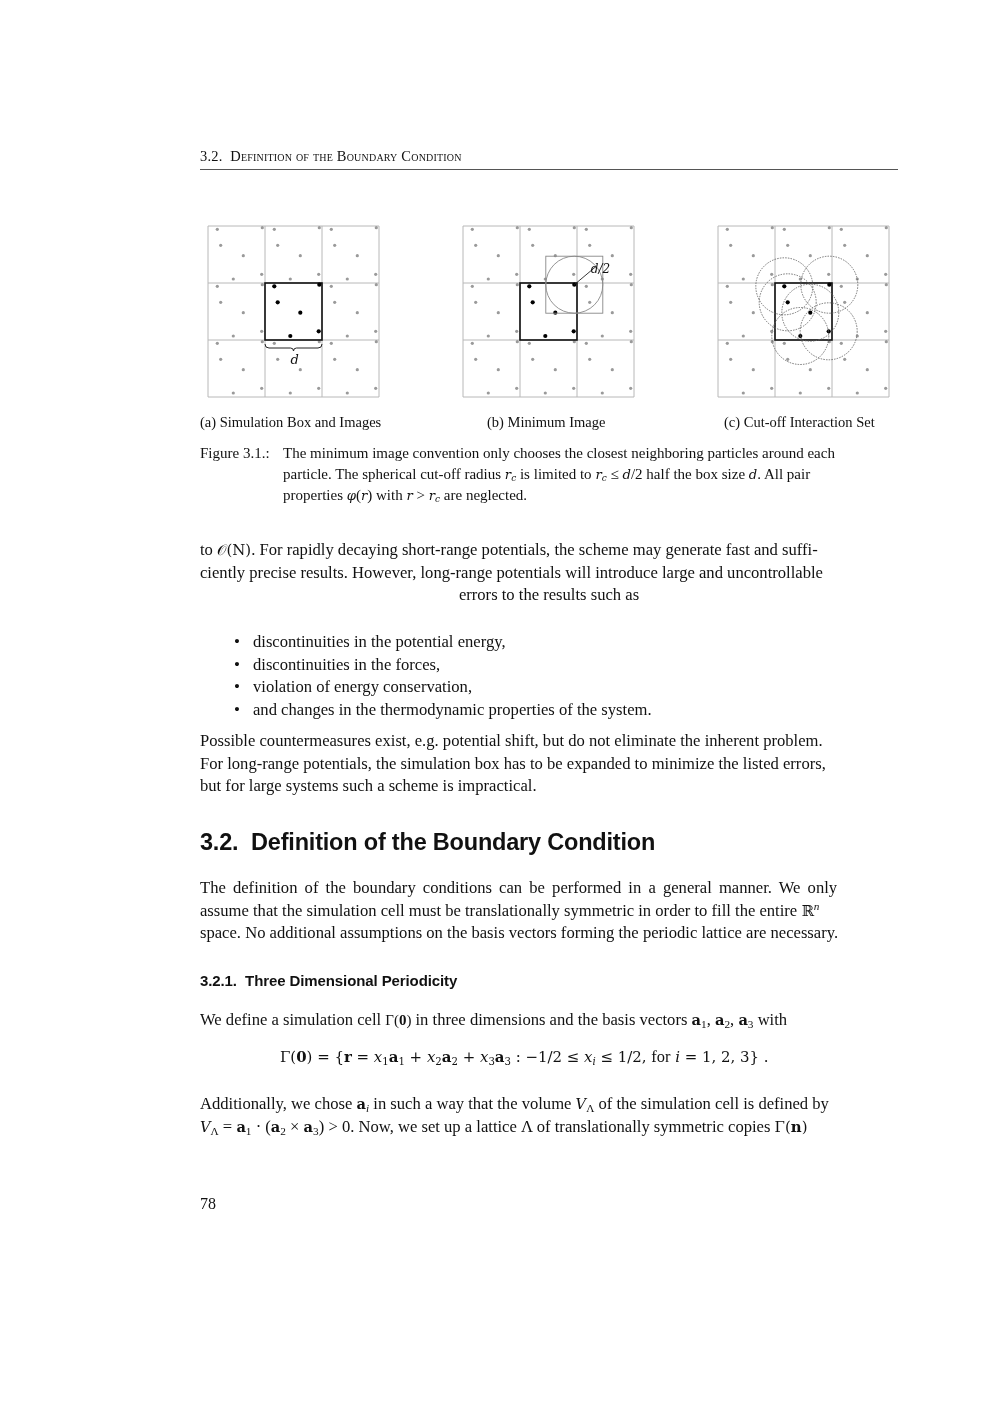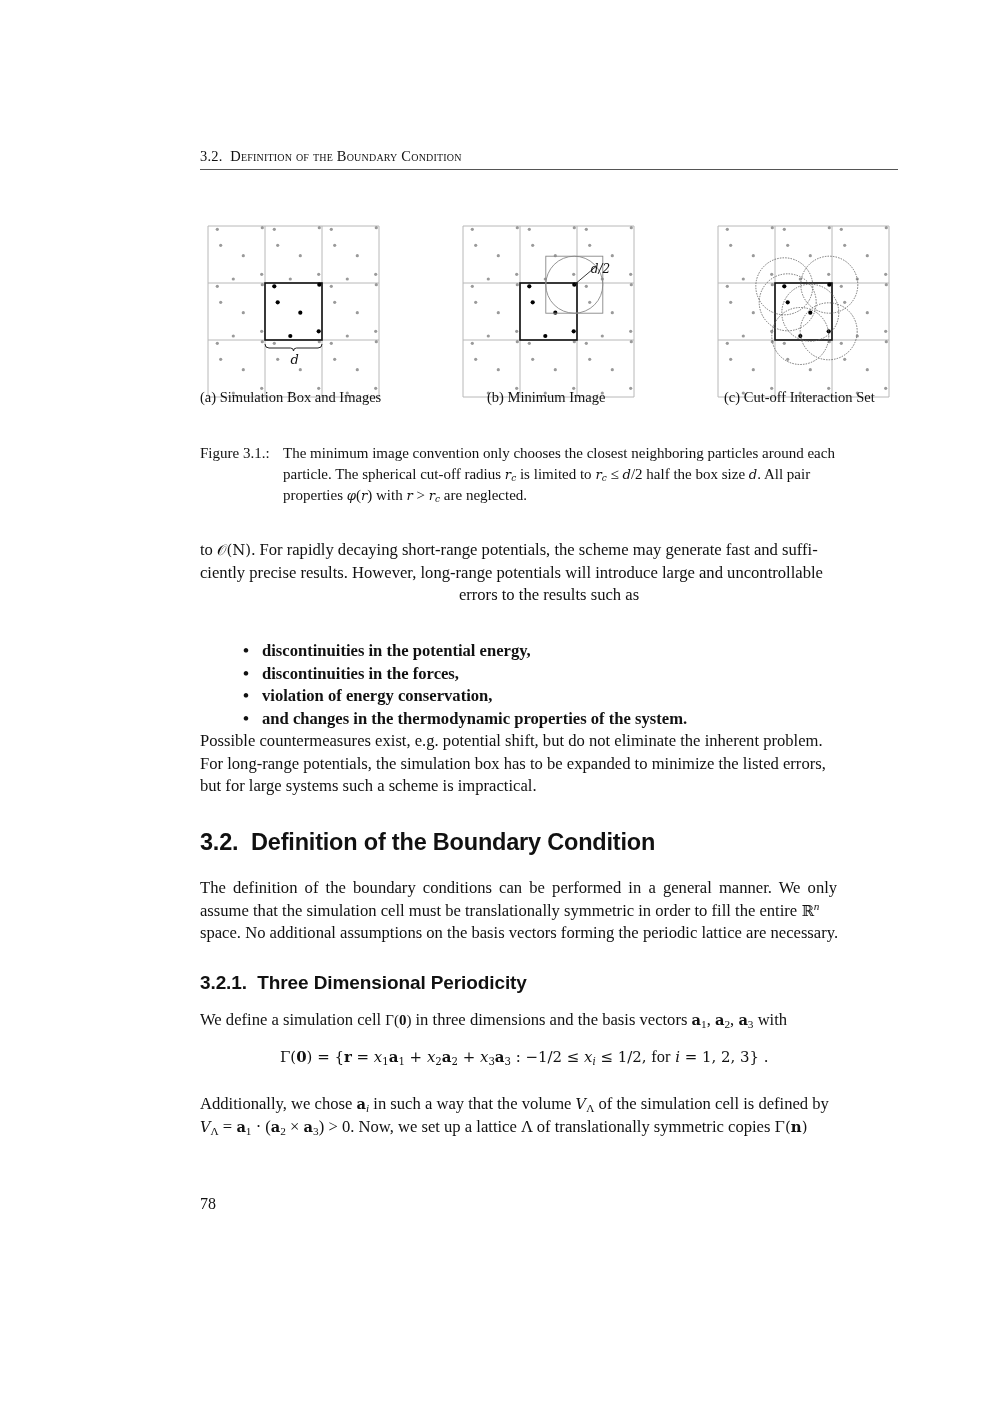--- a/index.html
+++ b/index.html
@@ -3,35 +3,35 @@
   <meta charset="utf-8">
   <style>
     html, body { margin: 0; padding: 0; background: #ffffff; }
     body { width: 1000px; height: 1414px; position: relative; overflow: hidden;
            font-family: "Liberation Serif", "DejaVu Serif", serif; color: #111; }
     .abs { position: absolute; }
     .running-head { left: 200px; top: 148px; width: 698px; font-size: 14.5px; letter-spacing: 0.2px; }
     .running-head .sc { font-variant: small-caps; }
     .rule { left: 200px; top: 169px; width: 698px; height: 0; border-top: 1.2px solid #555; }
     .fig { top: 224px; width: 174px; height: 174px; }
-    .subcap { top: 389px; font-size: 14.5px; white-space: nowrap; text-align: center; }
+    .subcap { top: 414px; font-size: 14.5px; white-space: nowrap; text-align: center; }
     .caption { left: 200px; top: 443px; width: 700px; font-size: 15px; line-height: 20.5px; }
     .caption .lbl { float: left; width: 83px; white-space: nowrap; }
     .caption .body { margin-left: 83px; }
     .para { left: 200px; width: 698px; font-size: 16.6px; line-height: 22.6px; text-align: justify; }
     i.m { font-style: italic; font-family: "DejaVu Serif", serif; font-size: 0.88em; }
     b.m { font-weight: bold; font-family: "DejaVu Serif", serif; font-size: 0.88em; }
     .bul { left: 226px; font-size: 16.6px; line-height: 22.5px; }
     .bul li { list-style: none; position: relative; padding-left: 19px; }
     .bul li::before { content: "\2022"; position: absolute; left: 0; top: 0; font-size: 17px; }
-    .bul ul { margin: 17px; padding: 0; font-weight: bold; }
+    .bul ul { margin: 8px; padding: 0; }
     .h2 { left: 200px; top: 829px; font-family: "Liberation Sans", "DejaVu Sans", sans-serif;
           font-weight: bold; font-size: 23.5px; letter-spacing: -0.2px; }
     .h3 { left: 200px; top: 972px; font-family: "Liberation Sans", "DejaVu Sans", sans-serif;
-          font-weight: bold; font-size: 19px; letter-spacing: -0.1px; }
+          font-weight: bold; font-size: 15px; letter-spacing: -0.1px; }
     .eq { left: 280px; top: 1047px; font-size: 16.6px; white-space: nowrap; }
     .pagenum { left: 200px; top: 1195px; font-size: 16px; }
     sub { font-size: 0.68em; vertical-align: -0.25em; line-height: 0; }
     sup { font-size: 0.68em; vertical-align: 0.5em; line-height: 0; }
   </style>
 </head>
 <body>
 
 <div class="abs running-head">
   <span>3.2.</span>&nbsp;

